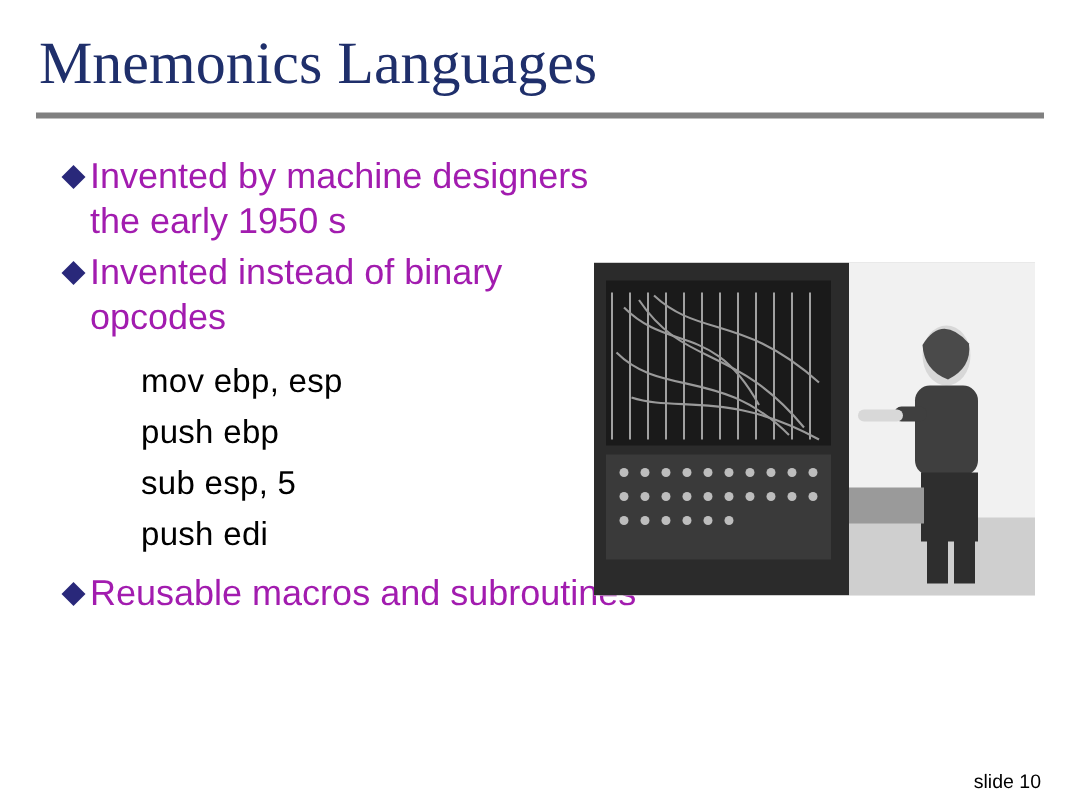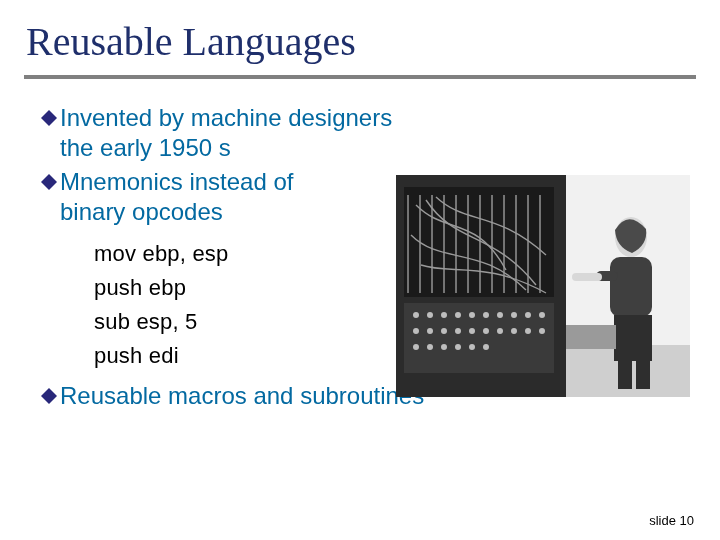--- a/index.html
+++ b/index.html
@@ -32,21 +32,21 @@
   }
   .body {
     padding: 24px 24px 0 40px;
     position: relative;
   }
   .bullet {
     display: flex;
     align-items: flex-start;
     font-size: 24px;
     line-height: 1.25;
-    color: #0369a1;
+    color: #a21caf;
     margin-bottom: 4px;
   }
   .bullet .marker {
     flex: 0 0 auto;
     margin-right: 2px;
     margin-top: 6px;
   }
   .bullet .marker svg { display: block; }
   .bullet .text { flex: 1 1 auto; }
   .b1 { max-width: 360px; }
@@ -76,41 +76,41 @@
     font-size: 13px;
     color: #000;
     margin-left: 21px;
   }
 </style>
 </head>
 <body>
 
 <div class="slide">
 
-  <div class="title">Reusable Languages</div>
+  <div class="title">Mnemonics Languages</div>
   <div class="title-rule"></div>
 
   <div class="body">
 
     <div class="bullet b1">
       <span class="marker">
         <svg width="18" height="18" viewBox="0 0 18 18">
             <polygon points="9,1 17,9 9,17 1,9" fill="#29287a"></polygon>
           </svg>
       </span>
       <span class="text">Invented by machine designers the early 1950 s</span>
     </div>
 
     <div class="bullet b2">
       <span class="marker">
         <svg width="18" height="18" viewBox="0 0 18 18">
             <polygon points="9,1 17,9 9,17 1,9" fill="#29287a"></polygon>
           </svg>
       </span>
-      <span class="text">Mnemonics instead of binary opcodes</span>
+      <span class="text">Invented instead of binary opcodes</span>
     </div>
 
     <div class="code-block">
       <div class="code-line">mov ebp, esp</div>
       <div class="code-line">push ebp</div>
       <div class="code-line">sub esp, 5</div>
       <div class="code-line">push edi</div>
     </div>
 
     <div class="bullet">

